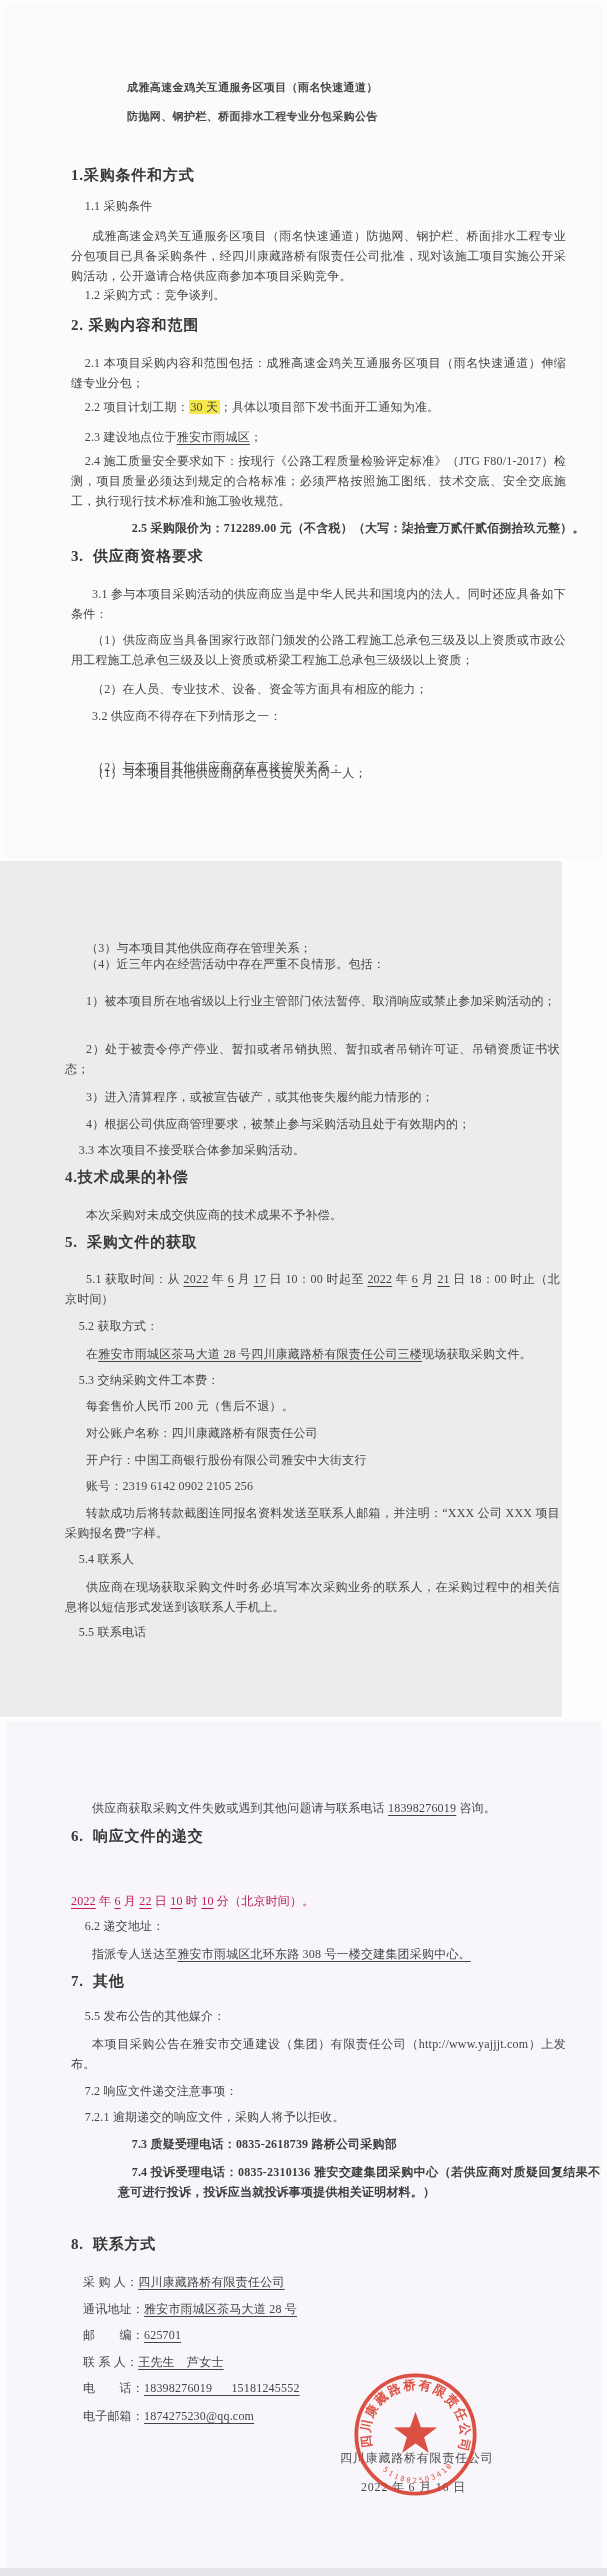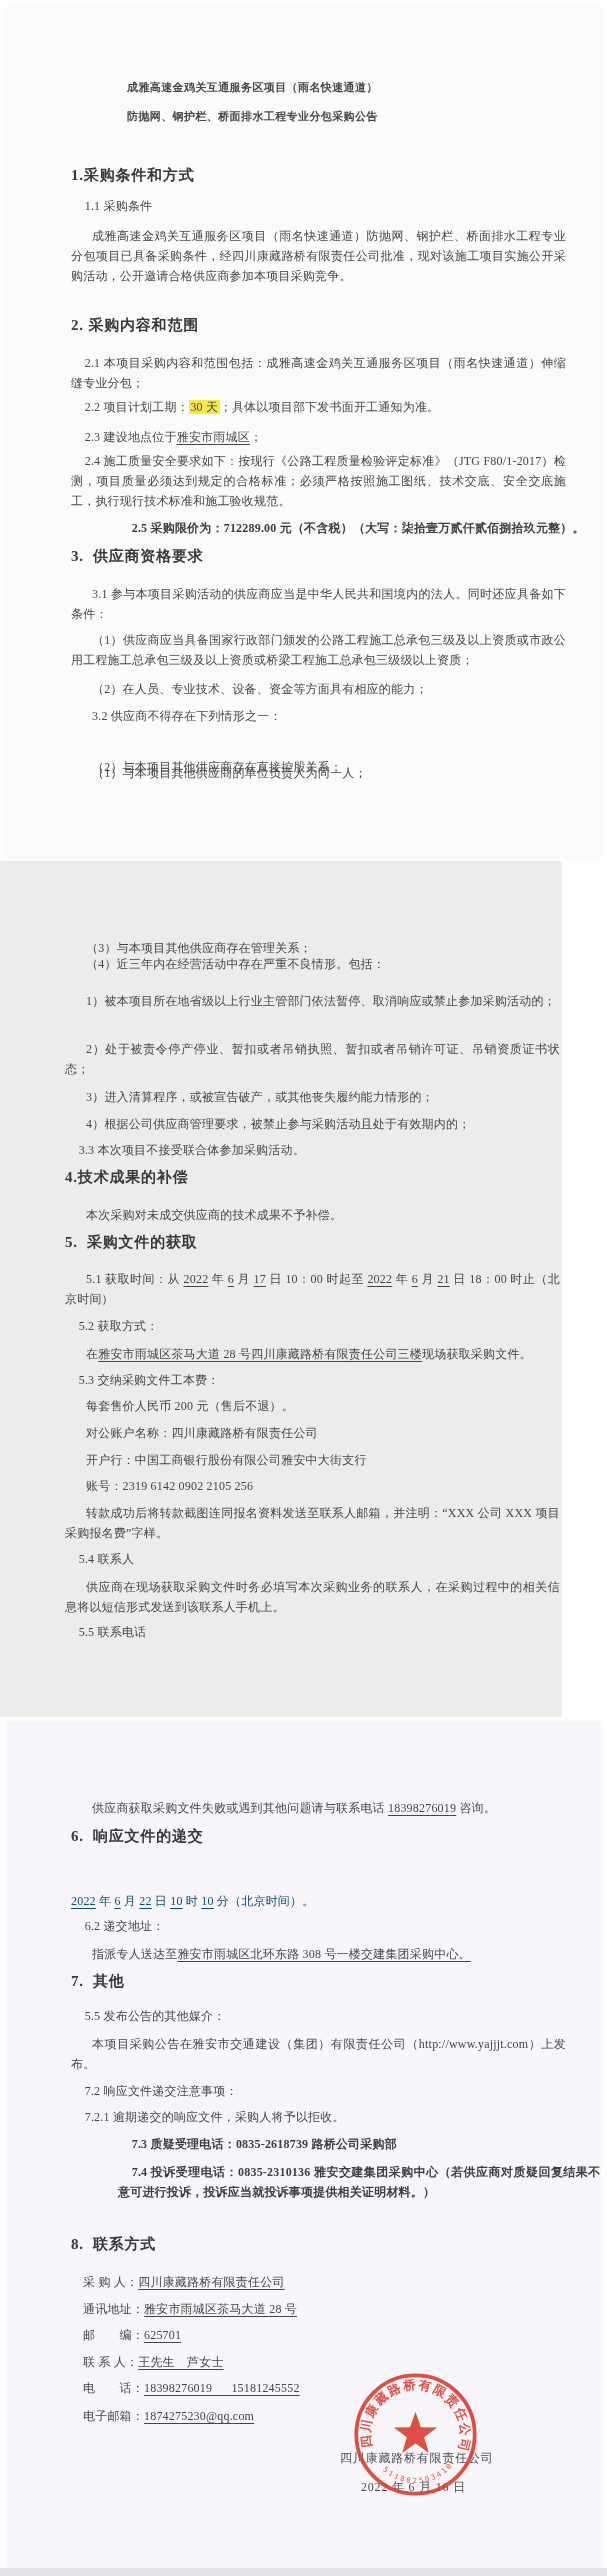--- a/index.html
+++ b/index.html
@@ -13,41 +13,42 @@
   .para{position:absolute;left:65px;width:495px;font-size:12px;line-height:20px;
         letter-spacing:0.2px;text-align:justify;}
   .h1{font-size:15px;font-weight:bold;color:#383838;line-height:23px;letter-spacing:0.8px;white-space:pre;}
   .ind{text-indent:21px;}
   .ind1{text-indent:13.7px;}
   .semibold{font-weight:bold;color:#3d3d3d;margin-left:47px;}
   .title{position:absolute;left:121px;width:425px;font-size:11px;font-weight:bold;
          color:#474747;line-height:29px;letter-spacing:0.4px;}
   .u{text-decoration:underline;text-underline-offset:3px;text-decoration-thickness:0.8px;}
   .hl{background:#f6e84a;padding:0 1.5px;}
-  .red{color:#0c4a6e;}
+  .red{color:#be185d;}
   .lbl{white-space:pre;}
   .val{white-space:pre;}
   .rows{padding-left:12px;}
   .sig{position:absolute;font-size:12px;color:#4a4a4a;letter-spacing:0.8px;white-space:pre;}
   #seal{position:absolute;left:345px;top:649px;width:129px;height:129px;opacity:.88;}
 </style>
 </head>
 <body>
 
 <div id="canvas">
 
   <div id="page1" class="page">
     <div class="title" style="top:68px">
       <div>成雅高速金鸡关互通服务区项目（雨名快速通道）</div>
       <div>防抛网、钢护栏、桥面排水工程专业分包采购公告</div>
     </div>
 
     <div class="para h1" style="top:159px">1.采购条件和方式</div>
     <div class="para ind1" style="top:191px">1.1 采购条件</div>
     <div class="para ind" style="top:221px">成雅高速金鸡关互通服务区项目（雨名快速通道）防抛网、钢护栏、桥面排水工程专业分包项目已具备采购条件，经四川康藏路桥有限责任公司批准，现对该施工项目实施公开采购活动，公开邀请合格供应商参加本项目采购竞争。</div>
+    <div class="para ind1" style="top:280px">1.2 采购方式：竞争谈判。</div>
 
     <div class="para h1" style="top:309px">2. 采购内容和范围</div>
     <div class="para ind1" style="top:348px">2.1 本项目采购内容和范围包括：成雅高速金鸡关互通服务区项目（雨名快速通道）伸缩缝专业分包；</div>
     <div class="para ind1" style="top:392px">
       <span>2.2 项目计划工期：</span><span class="hl">30 天</span><span>；具体以项目部下发书面开工通知为准。</span>
     </div>
     <div class="para ind1" style="top:422px">
       <span>2.3 建设地点位于</span><span class="u">雅安市雨城区</span><span>；</span>
     </div>
     <div class="para ind1" style="top:446px">2.4 施工质量安全要求如下：按现行《公路工程质量检验评定标准》（JTG F80/1-2017）检测，项目质量必须达到规定的合格标准；必须严格按照施工图纸、技术交底、安全交底施工，执行现行技术标准和施工验收规范。</div>

